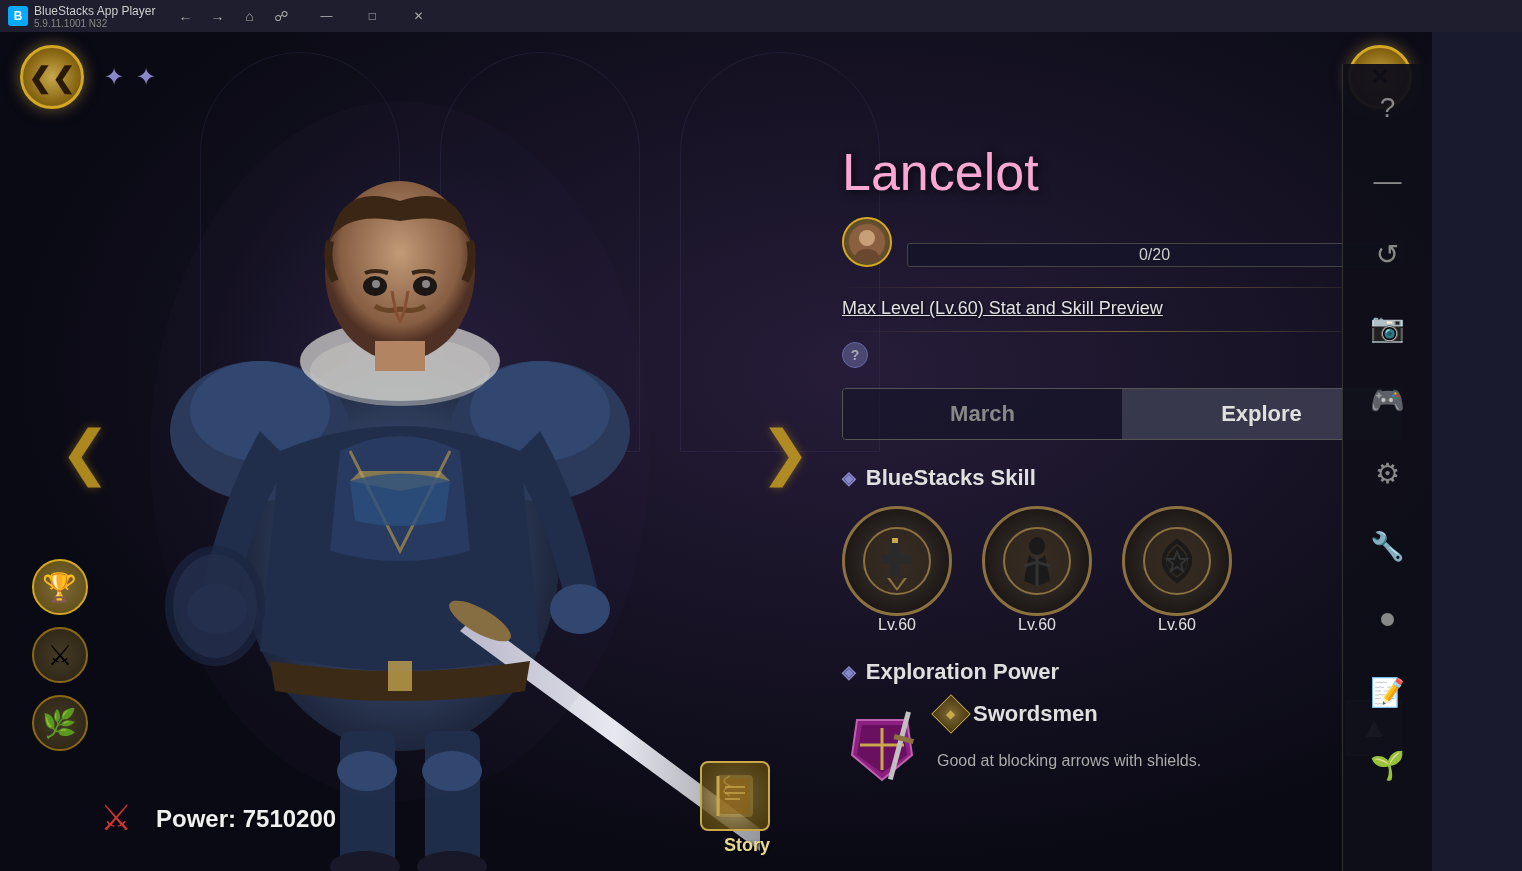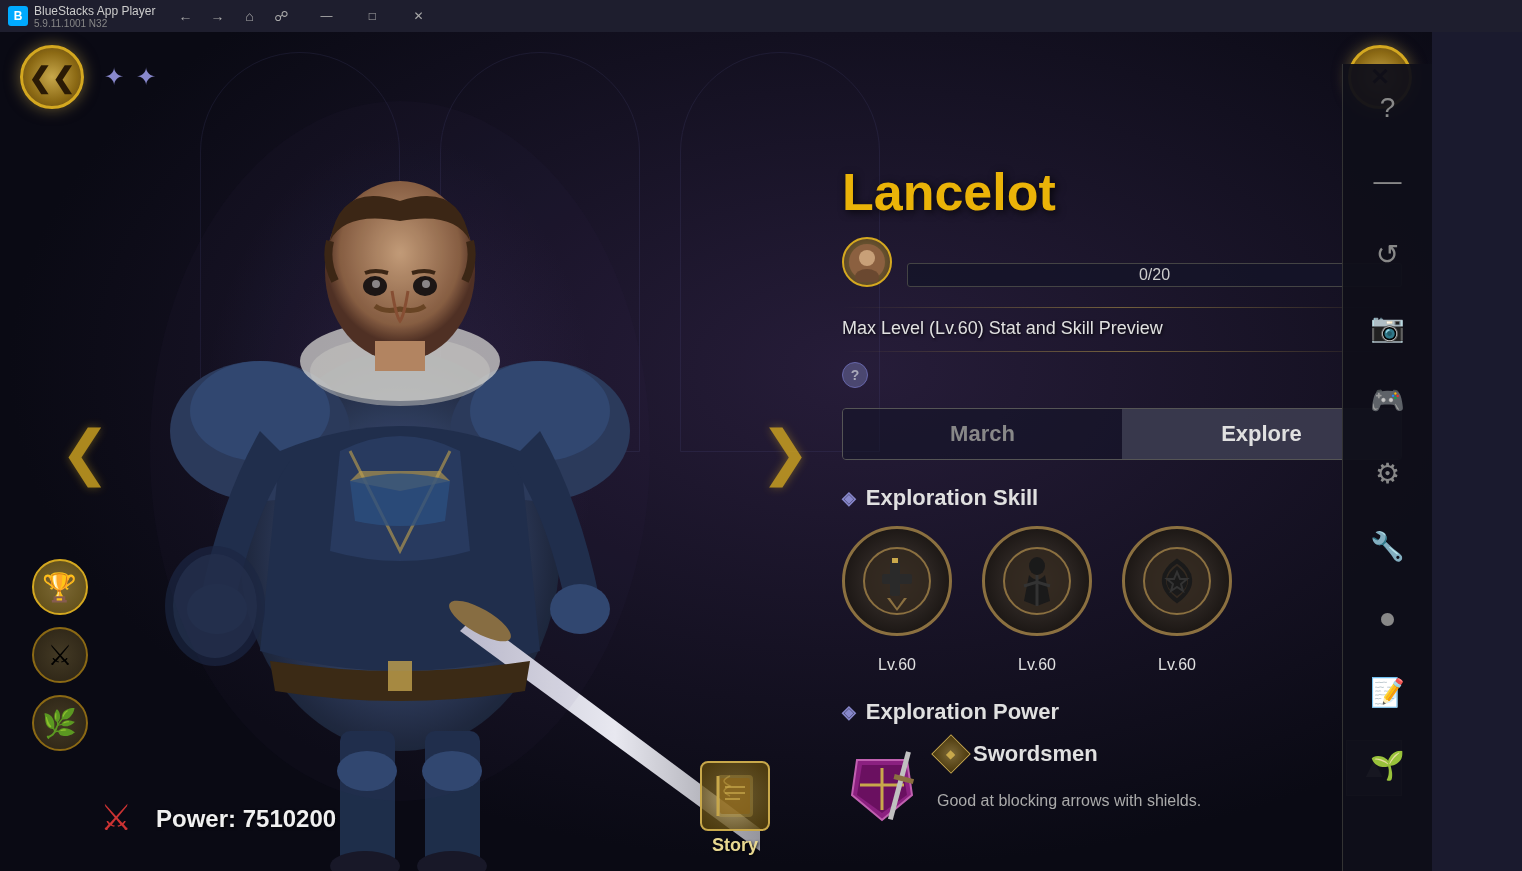--- a/index.html
+++ b/index.html
@@ -252,21 +252,21 @@
       text-shadow: 1px 1px 3px rgba(0,0,0,0.8);
     }
 
     
     .story-btn {
       position: absolute;
       bottom: 15px;
       left: 700px;
       display: flex;
       flex-direction: column;
-      align-items: center;
+      align-items: flex-end;
       gap: 4px;
       cursor: pointer;
       z-index: 10;
     }
 
     .story-icon {
       width: 70px;
       height: 70px;
       background: radial-gradient(circle, rgba(200,168,75,0.5) 0%, rgba(80,60,10,0.9) 100%);
       border: 2px solid #c8a84b;
@@ -290,26 +290,25 @@
       top: 90px;
       right: 0;
       width: 620px;
       height: 749px;
       padding: 20px 30px;
       z-index: 10;
     }
 
     
     .hero-name {
-      color: #eab308;
+      color: #f9a8d4;
       font-size: 52px;
-      font-weight: bold;
+      font-weight: normal;
       margin-bottom: 15px;
       text-shadow: 2px 2px 8px rgba(0,0,0,0.8);
-      margin-top: 20px;
     }
 
     
     .xp-area {
       display: flex;
       align-items: flex-end;
       gap: 15px;
       margin-bottom: 20px;
     }
 
@@ -361,20 +360,21 @@
       background: linear-gradient(90deg, transparent, rgba(200,168,75,0.5), transparent);
       margin: 10px 0;
     }
 
     
     .max-level-text {
       color: #e0e0e0;
       font-size: 18px;
       margin-bottom: 12px;
       text-shadow: 1px 1px 3px rgba(0,0,0,0.8);
+      text-decoration: underline;
     }
 
     
     .march-capacity {
       display: flex;
       align-items: center;
       gap: 10px;
       margin-bottom: 20px;
     }
 
@@ -450,21 +450,21 @@
       display: flex;
       gap: 30px;
       margin-bottom: 25px;
       align-items: flex-end;
     }
 
     .skill-item {
       display: flex;
       flex-direction: column;
       align-items: center;
-      gap: 20px;
+      gap: 0;
       justify-content: space-between;
     }
 
     .skill-circle {
       width: 110px;
       height: 110px;
       border-radius: 50%;
       background: radial-gradient(circle, rgba(80,70,60,0.8) 0%, rgba(30,25,20,0.9) 70%);
       border: 3px solid #8b7040;
       display: flex;
@@ -824,21 +824,21 @@
       <div class="tab-btn inactive">
         <span>March</span>
       </div>
       <div class="tab-btn active">
         <span>Explore</span>
       </div>
     </div>
 
     <div class="section-title">
       <span class="diamond-icon">◈</span>
-      <span>Exploration Skill</span>
+      <span>BlueStacks Skill</span>
     </div>
 
     <div class="skills-row">
       <div class="skill-item">
         <div class="skill-circle">
           <svg width="70" height="70" viewBox="0 0 70 70">
             <circle cx="35" cy="35" r="33" fill="rgba(50,40,30,0.8)" stroke="#8b7040" stroke-width="2"></circle>
             <rect x="28" y="15" width="10" height="35" fill="#2a2a2a" rx="2"></rect>
             <rect x="20" y="28" width="30" height="10" fill="#2a2a2a" rx="2"></rect>
             <rect x="30" y="12" width="6" height="5" fill="#c8a84b"></rect>

